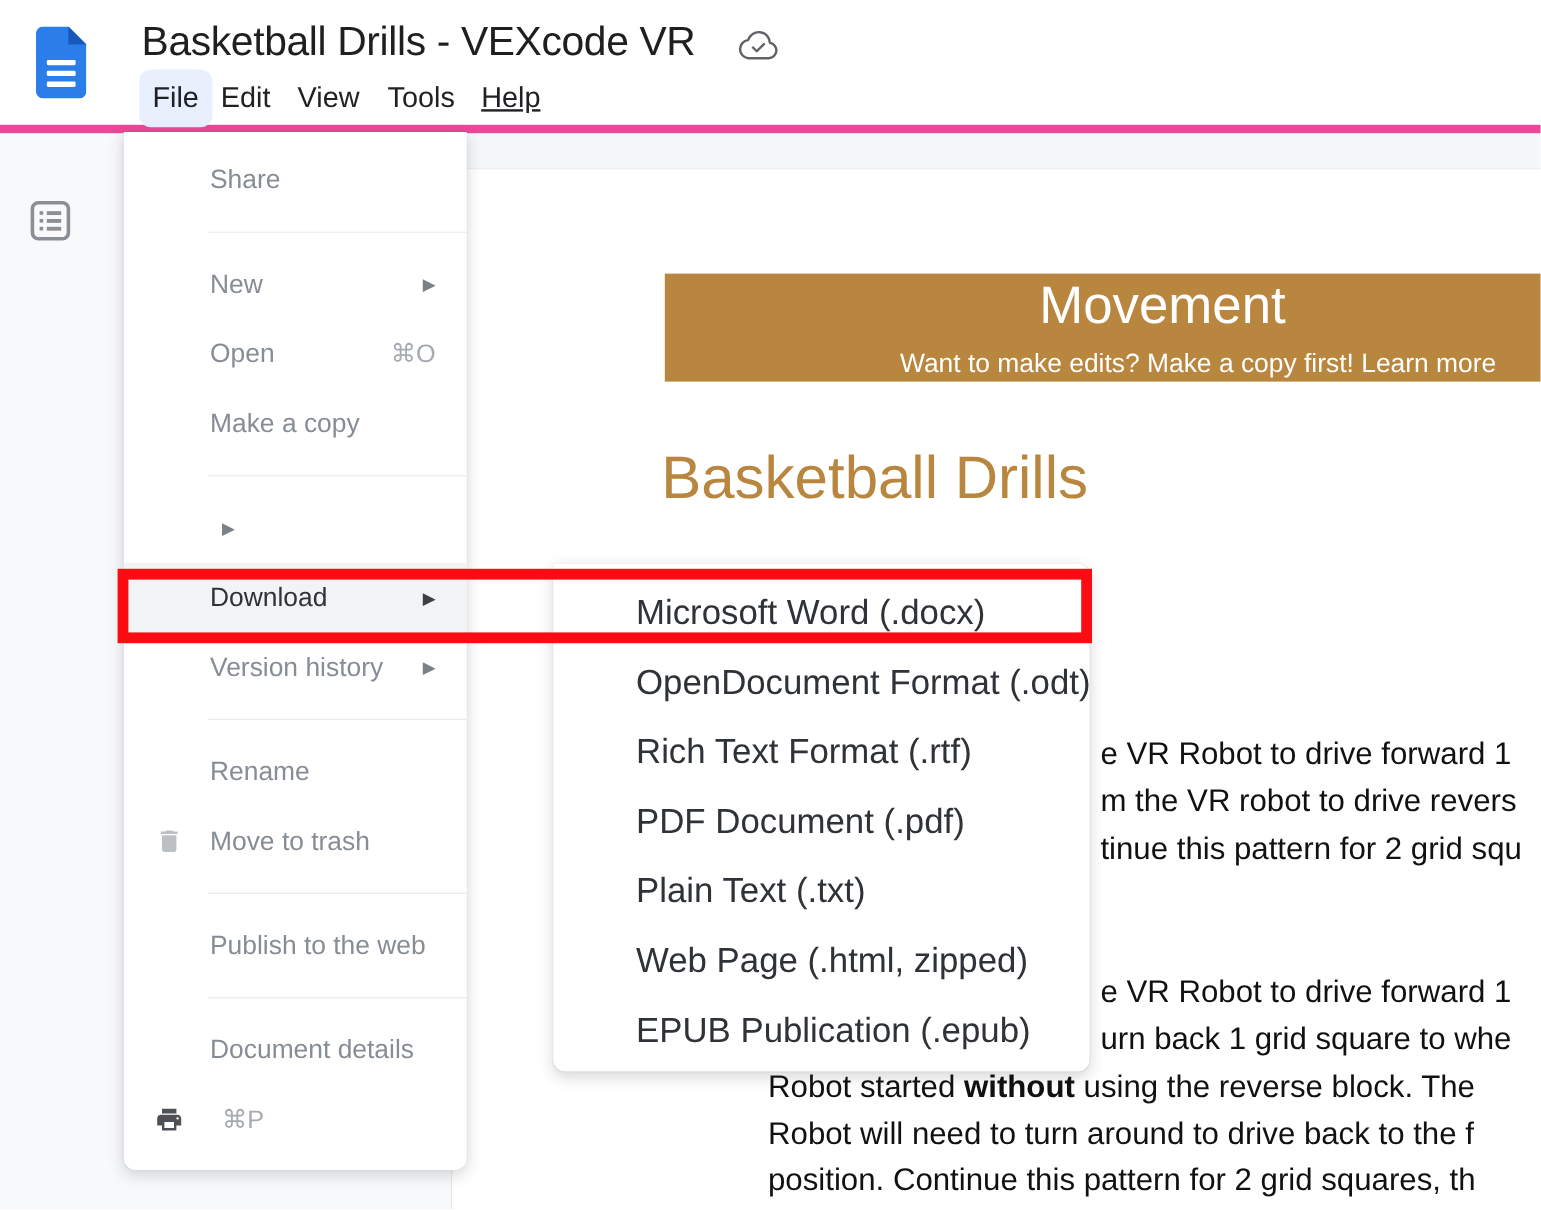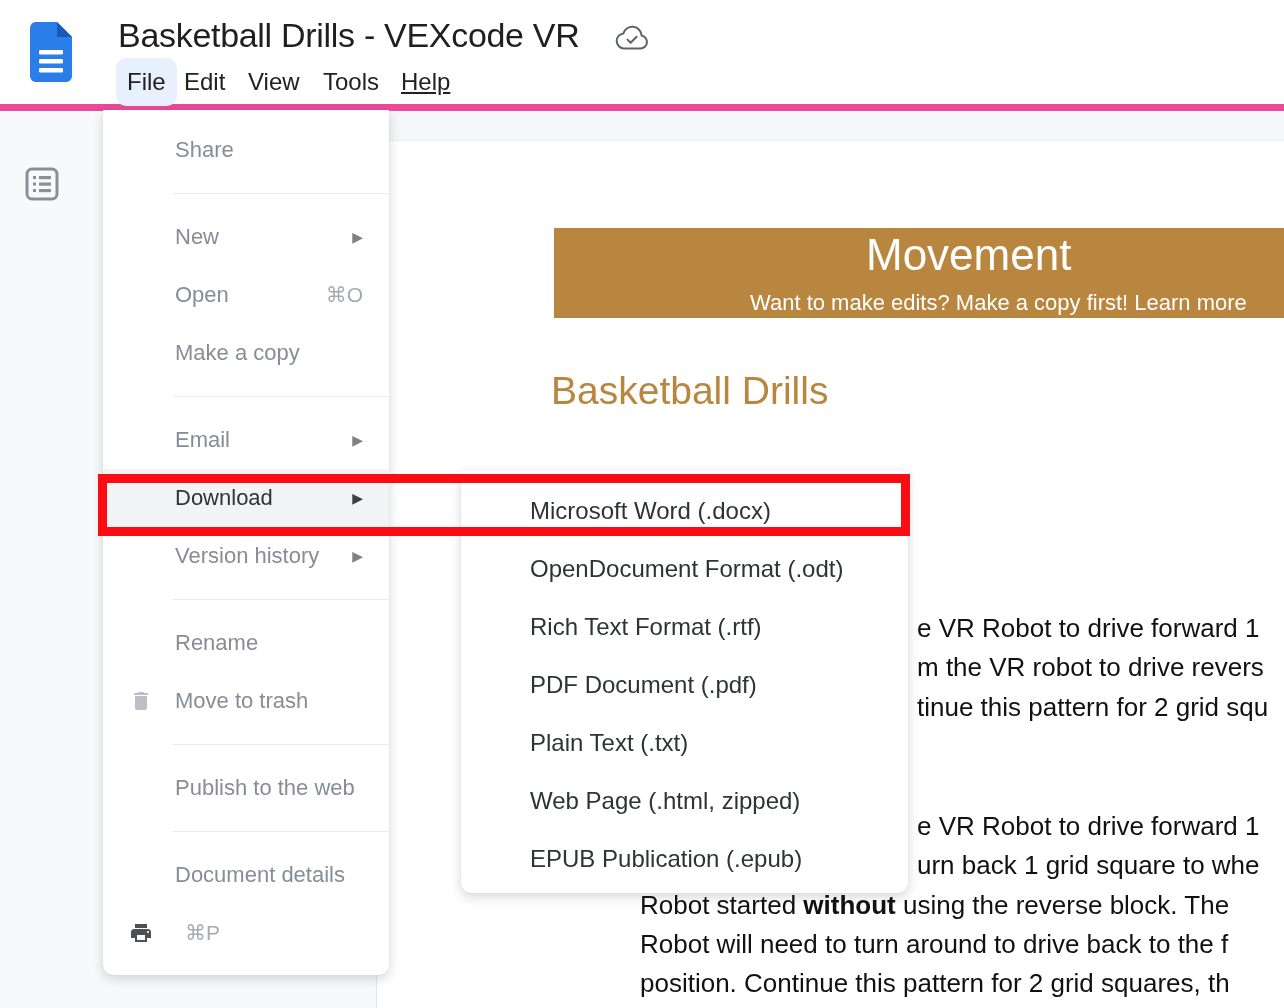--- a/index.html
+++ b/index.html
@@ -31,21 +31,21 @@
   .doc-area { position:absolute; left:377px; top:111px; width:907px; height:897px;
               background:#fff; z-index:1; }
   .doc-strip { position:absolute; left:0; top:0; width:907px; height:30px;
                background:#f6f7f9; border-bottom:1px solid #eceef0; }
   .banner { position:absolute; left:554px; top:228px; width:730px; height:90px;
             background:var(--banner-gold); overflow:hidden; z-index:2; }
   .banner-title { position:absolute; left:312px; top:2px; font-size:44px; font-weight:500;
                   color:#fff; white-space:nowrap; }
   .banner-subtitle { position:absolute; left:196px; top:62px; font-size:22px; font-weight:500;
                      color:#fff; white-space:nowrap; }
-  .doc-heading { position:absolute; left:551px; top:369px; font-size:39px; color:var(--heading-gold);
+  .doc-heading { position:absolute; left:551px; top:369px; font-size:50px; color:var(--heading-gold);
                  white-space:nowrap; z-index:2; }
   .body-frag { position:absolute; font-size:26px; line-height:39px; color:#111;
                white-space:nowrap; z-index:2; }
   .body-frag b { font-weight:700; }
 
   
   .file-menu { position:absolute; left:103px; top:110px; width:286px; height:865px;
                background:#fff; border-radius:0 0 10px 10px; z-index:20;
                box-shadow:0 4px 12px rgba(32,33,36,.18), 0 0 1px rgba(32,33,36,.12);
                padding-top:11px; }
@@ -61,21 +61,21 @@
   .fm-item.hovered .fm-arrow { color:#3c4043; }
   .fm-shortcut { font-size:21px; color:#a6abb1; margin-left:10px; white-space:nowrap; }
   .fm-divider { height:1px; background:#e8eaec; margin:14px 0 14px 70px; }
 
   
   .submenu { position:absolute; left:461px; top:470px; width:447px; height:423px;
              background:#fff; border-radius:0 10px 10px 10px; z-index:21;
              box-shadow:0 4px 12px rgba(32,33,36,.18), 0 0 1px rgba(32,33,36,.12);
              padding-top:12px; }
   .sm-item { display:flex; align-items:center; height:58px; padding:0 20px 0 69px;
-             font-size:24px; color:#2f3337; white-space:nowrap; cursor:default; }
+             font-size:29px; color:#2f3337; white-space:nowrap; cursor:default; }
 
   
   .red-box { position:absolute; left:98px; top:474px; width:812px; height:62px;
              border:9px solid var(--annotation-red); z-index:50; pointer-events:none; }
 
   .icon-svg { display:block; width:100%; height:100%; }
 </style>
 </head>
 <body>
 
@@ -150,21 +150,20 @@
       </div>
       <div class="fm-item">
         <span class="fm-label">Open</span>
         <span class="fm-shortcut">⌘O</span>
       </div>
       <div class="fm-item">
         <span class="fm-label">Make a copy</span>
       </div>
       <div class="fm-divider"></div>
       <div class="fm-item">
-        <span class="fm-label">Email</span>
         <span class="fm-arrow">▶</span>
       </div>
       <div class="fm-item hovered">
         <span class="fm-label">Download</span>
         <span class="fm-arrow">▶</span>
       </div>
       <div class="fm-item">
         <span class="fm-label">Version history</span>
         <span class="fm-arrow">▶</span>
       </div>

